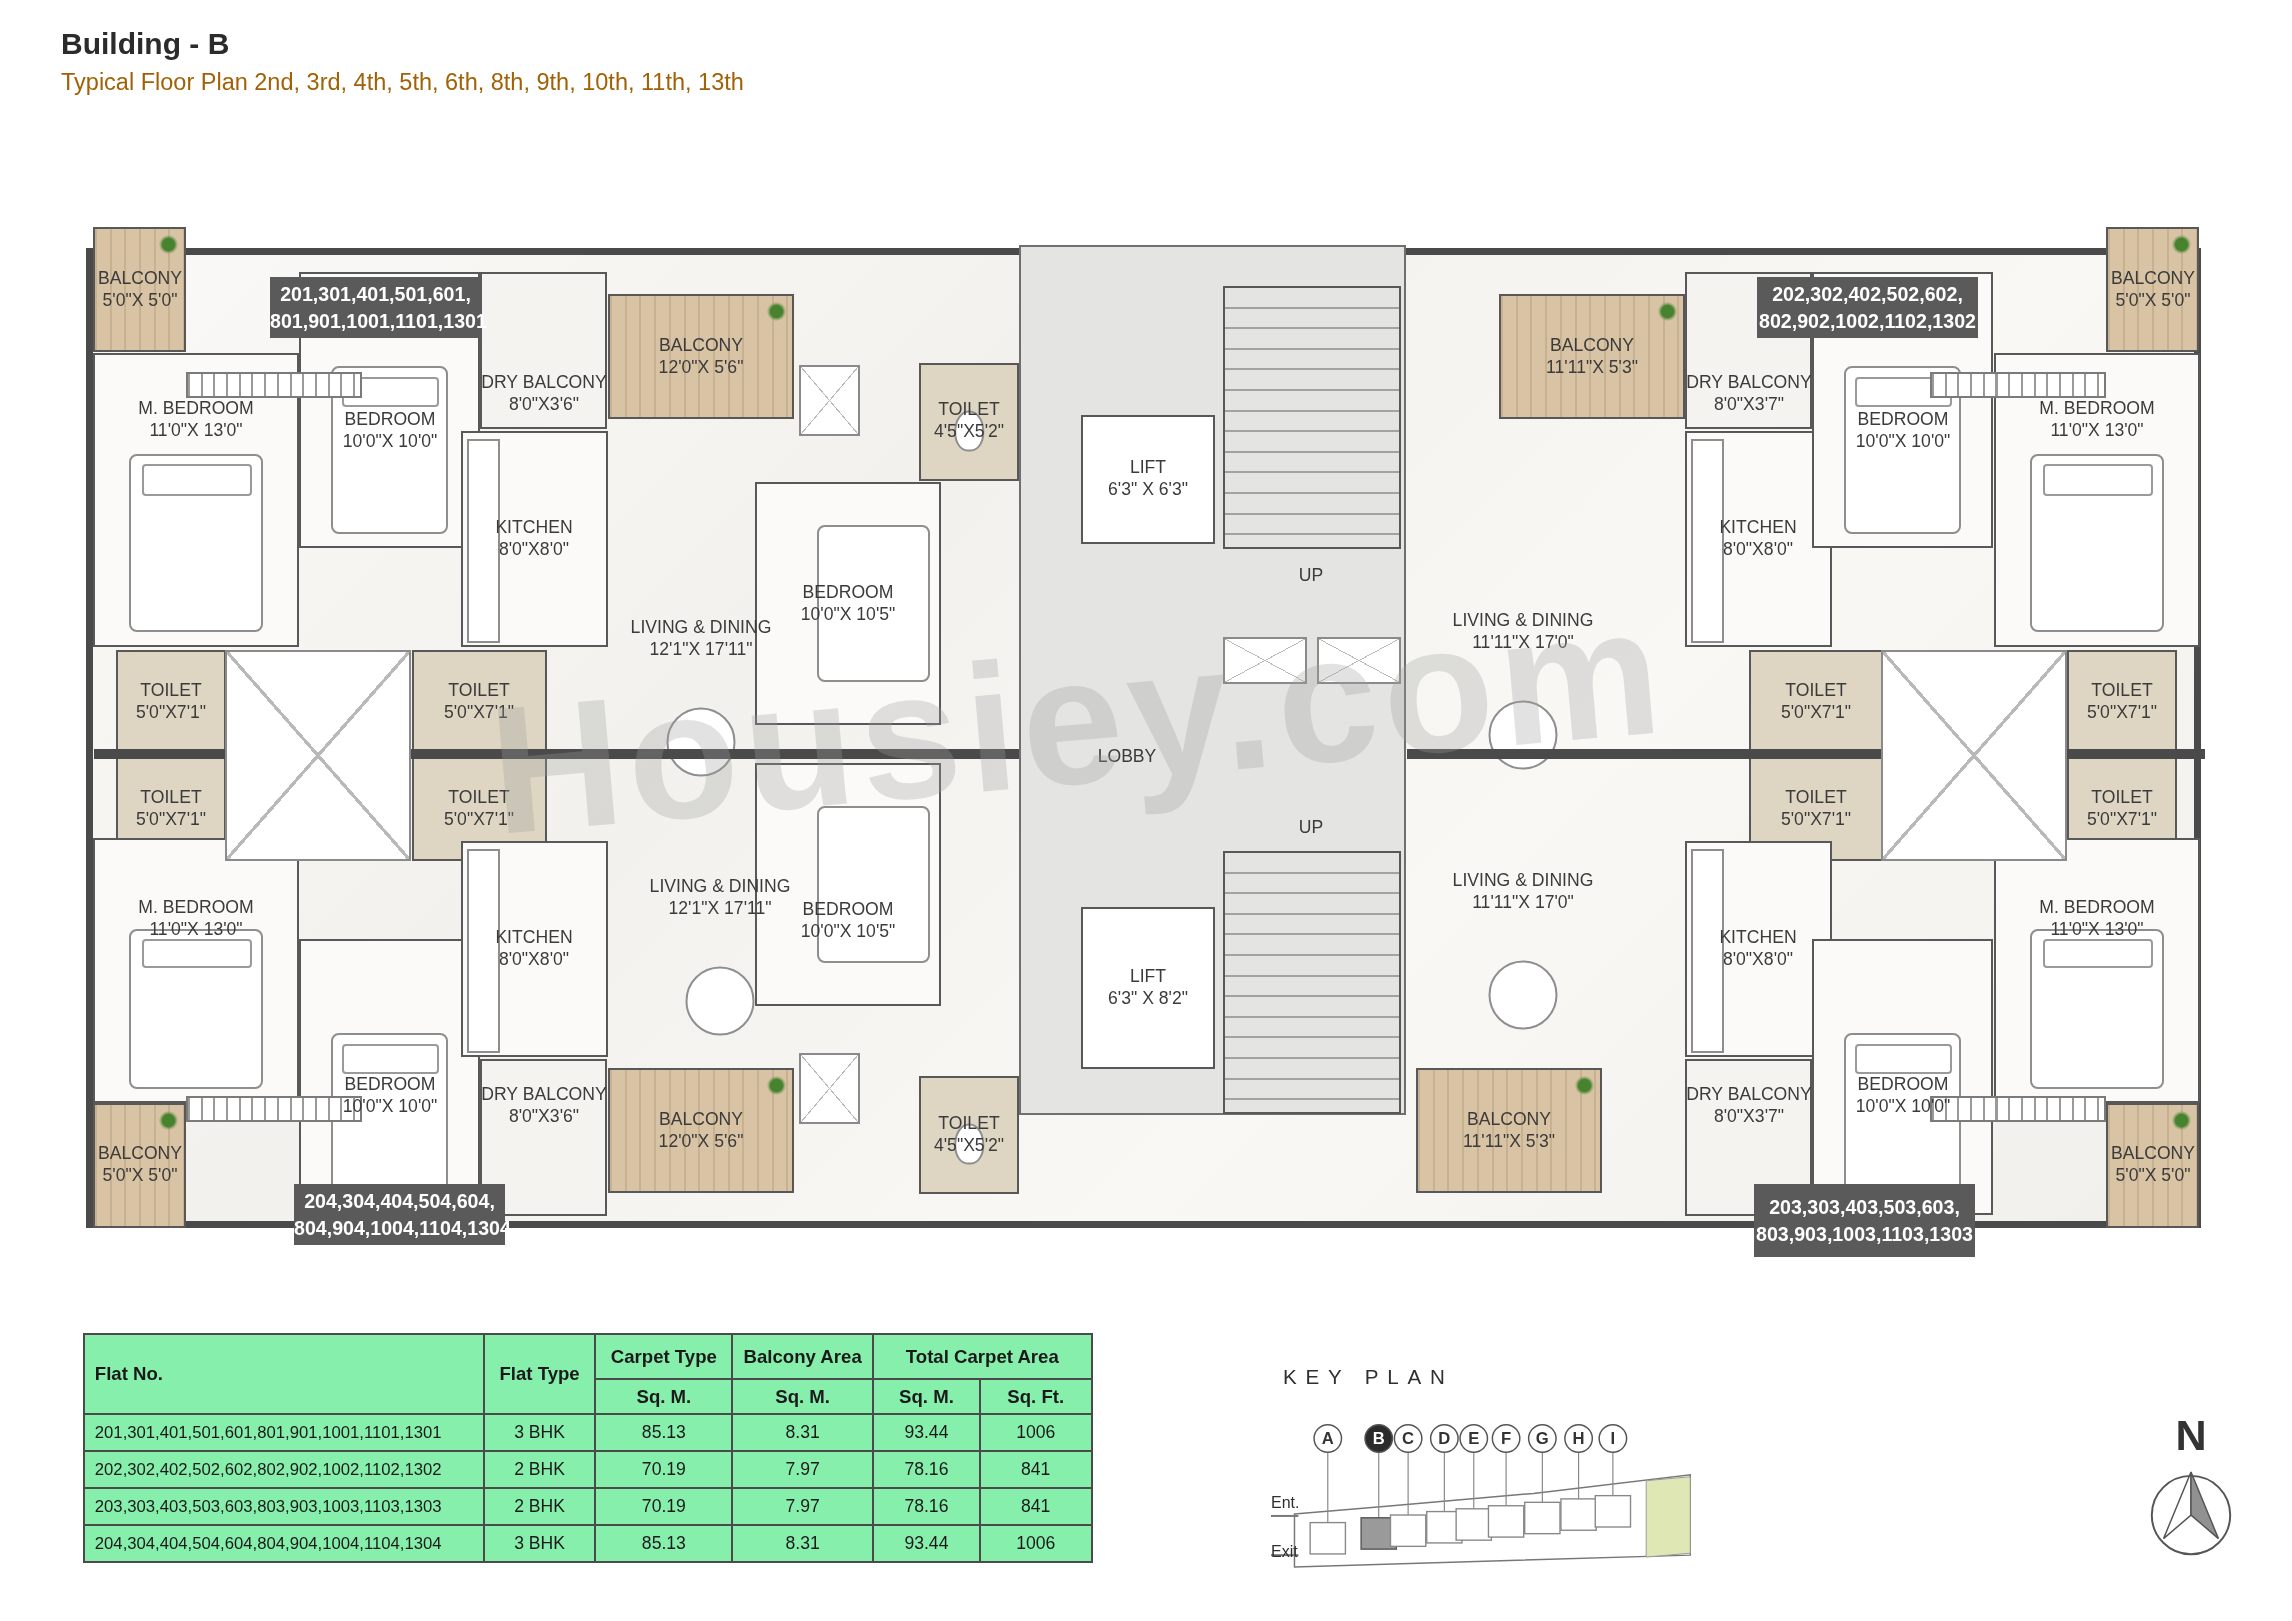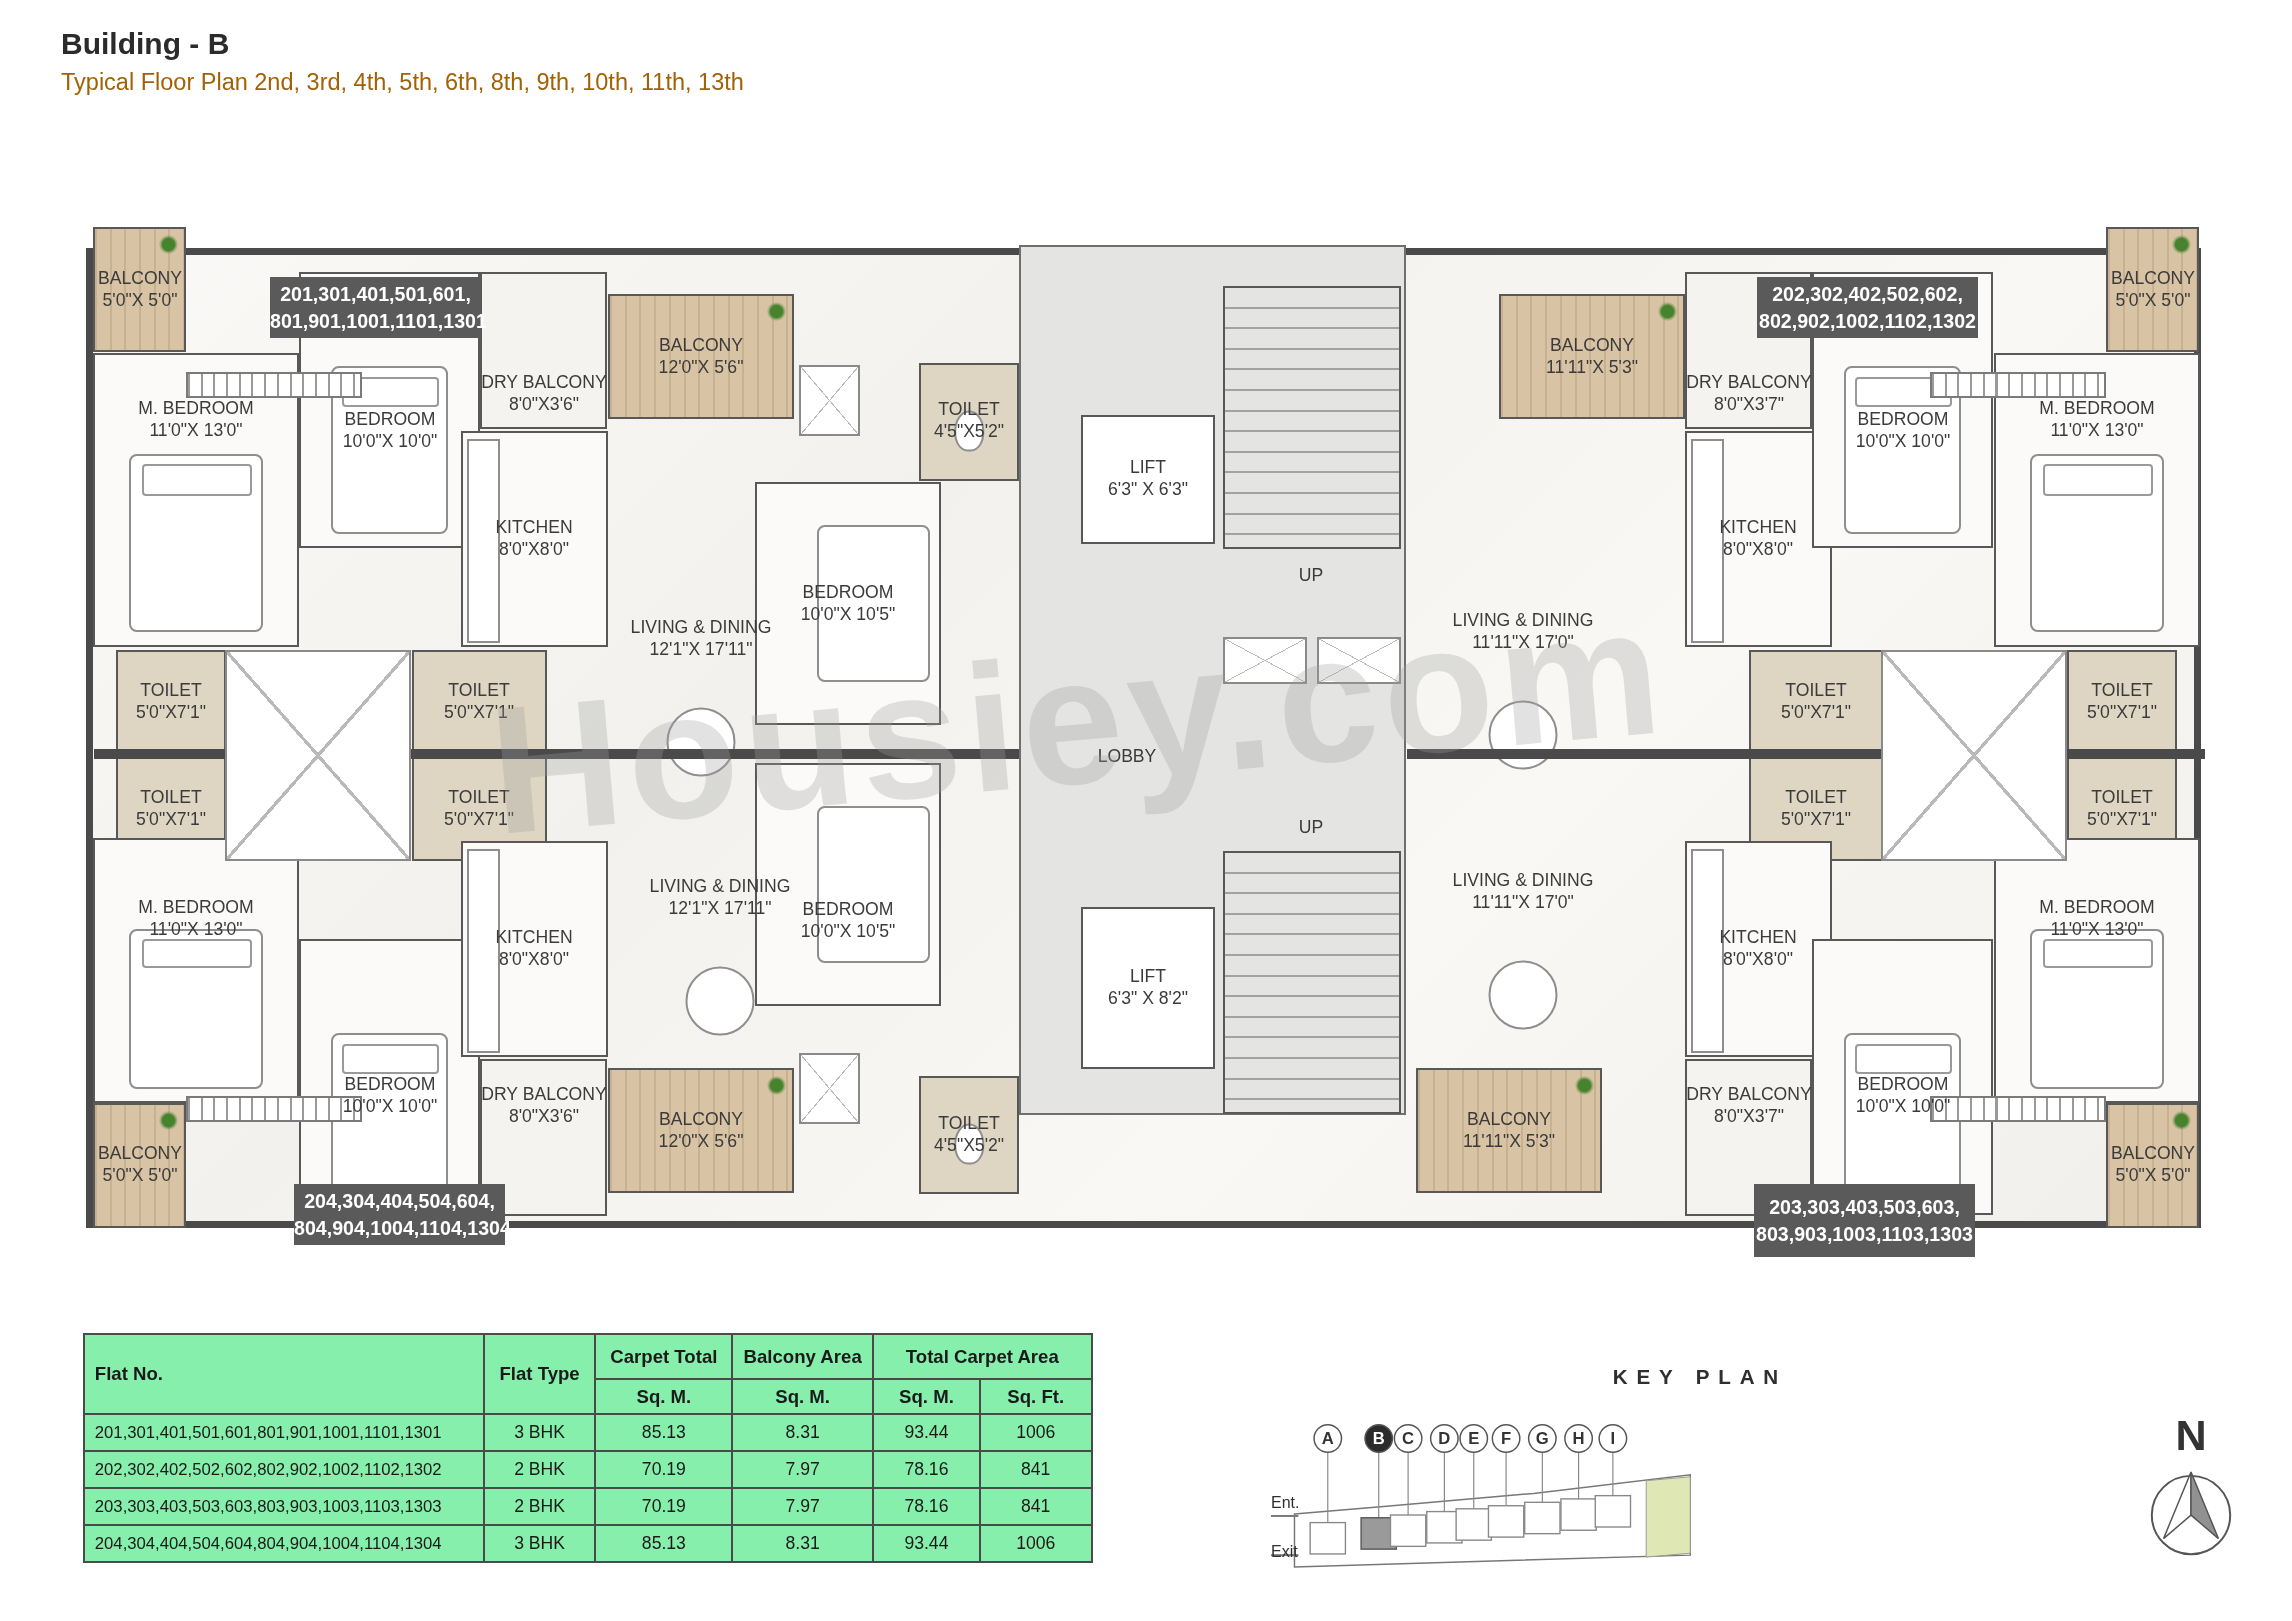--- a/index.html
+++ b/index.html
@@ -49,22 +49,22 @@
     font-size:181px;font-weight:bold;color:rgba(160,160,160,0.30);letter-spacing:5.9px;z-index:60;
     pointer-events:none;white-space:nowrap}
 
   #flat-table{position:absolute;left:83px;top:1333px;border-collapse:collapse;z-index:70;background:#86efac}
   #flat-table th,#flat-table td{border:2px solid #4a4a4a;padding:0 5.9px;text-align:center;color:#1a1a1a}
   #flat-table th{font-size:18.6px;font-weight:bold}
   #flat-table td{font-size:17.6px}
   #flat-table td.flats{text-align:left;padding-left:9.8px;font-size:16.7px}
 
   #key-plan{position:absolute;left:1269px;top:1308px;width:676px;height:314px;z-index:70}
-  #keyplan-title{position:absolute;left:8px;top:57px;width:510px;text-align:right;font-size:20.6px;
-    letter-spacing:8.8px;color:#2f2f2f;font-weight:700}
+  #keyplan-title{position:absolute;left:14px;top:57px;width:510px;text-align:left;font-size:20.6px;
+    letter-spacing:8.8px;color:#2f2f2f;font-weight:400}
   #kp-ent{position:absolute;left:2px;top:186px;font-size:16px;color:#2f2f2f}
   #kp-exit{position:absolute;left:2px;top:235px;font-size:16px;color:#2f2f2f}
   #kp-svg{position:absolute;left:0;top:0}
   #compass{position:absolute;left:2142px;top:1409px;z-index:70}
 </style>
 </head>
 <body>
 
 <div id="page-title">Building - B</div>
 <div id="page-subtitle">Typical  Floor Plan 2nd, 3rd, 4th, 5th, 6th, 8th, 9th, 10th, 11th, 13th</div>
@@ -355,21 +355,21 @@
     </div>
   </div>
 
 <div id="watermark">Housiey.com</div>
 
 <table id="flat-table">
   <thead>
     <tr style="height:45px">
       <th style="width:382px;text-align:left;padding-left:9.8px" rowspan="2">Flat No.</th>
       <th style="width:98px" rowspan="2">Flat Type</th>
-      <th style="width:123px">Carpet Total</th>
+      <th style="width:123px">Carpet Type</th>
       <th style="width:127px">Balcony Area</th>
       <th colspan="2">Total Carpet Area</th>
     </tr>
     <tr style="height:35px">
       <th>Sq. M.</th>
       <th>Sq. M.</th>
       <th style="width:93px">Sq. M.</th>
       <th style="width:98px">Sq. Ft.</th>
     </tr>
   </thead>

